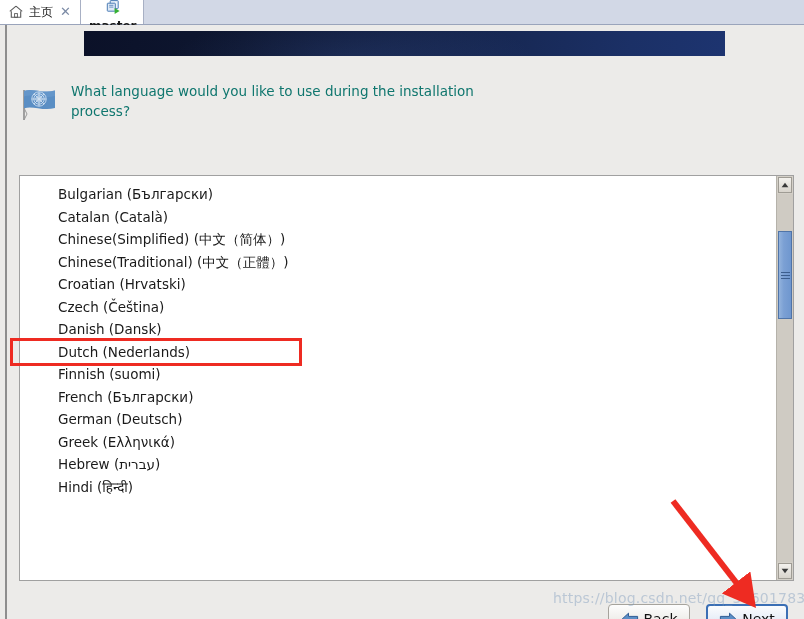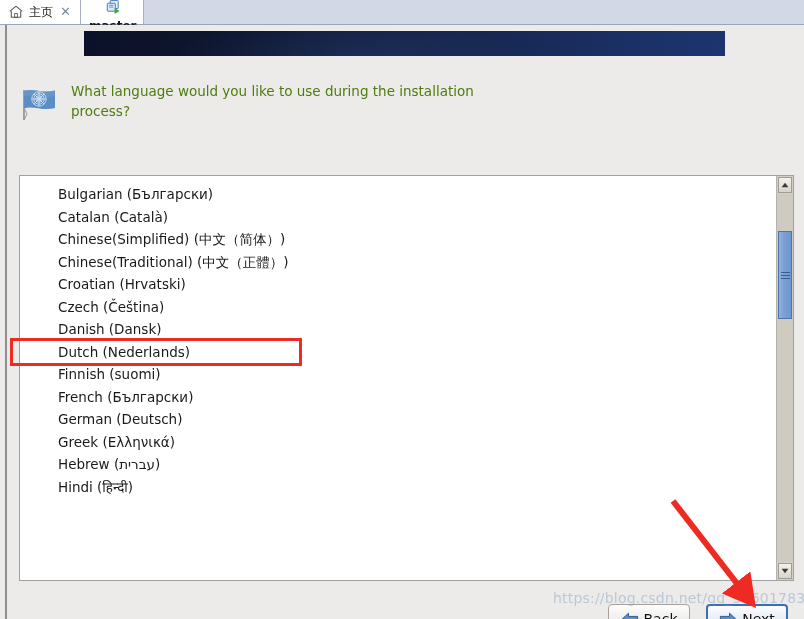--- a/index.html
+++ b/index.html
@@ -57,21 +57,21 @@
     background: radial-gradient(ellipse 260px 70px at 42% 120%, rgba(70,100,175,0.20), rgba(0,0,0,0) 70%);
   }
 
   
   #question-row {
     position: absolute; left: 8px; top: 55px;
     width: 760px; display: flex; align-items: flex-start; gap: 12px;
   }
   #flag-icon { flex: 0 0 44px; width: 44px; height: 40px; margin-top: 4px; }
   #question-text {
-    font-size: 13.5px; color: #4d7c0f; line-height: 1.45;
+    font-size: 13.5px; color: #0f766e; line-height: 1.45;
     max-width: 420px; padding-top: 2px;
   }
 
   
   #listbox {
     position: absolute; left: 12px; top: 150px;
     width: 775px; height: 406px;
     background: #ffffff;
     border: 1px solid #a0a0a0;
     display: flex;

